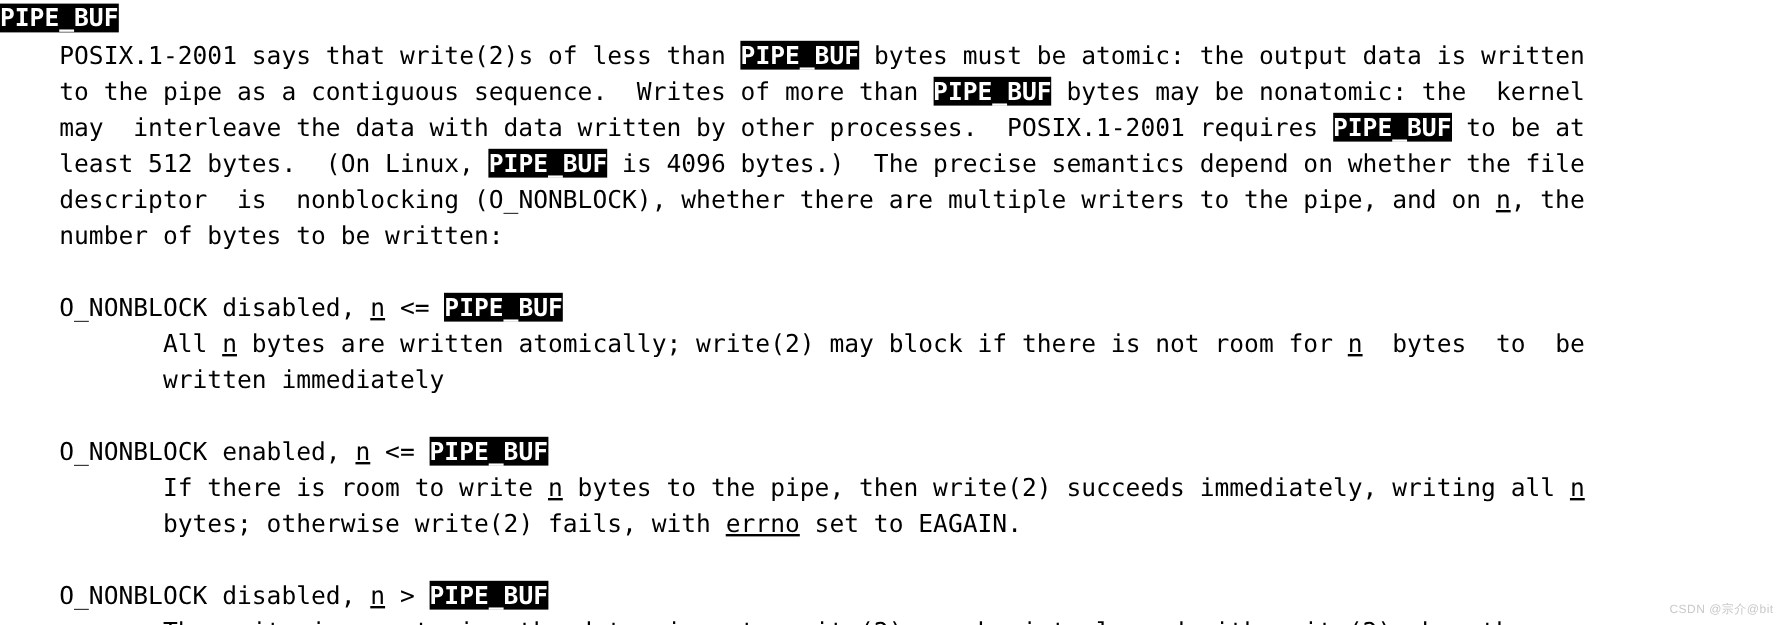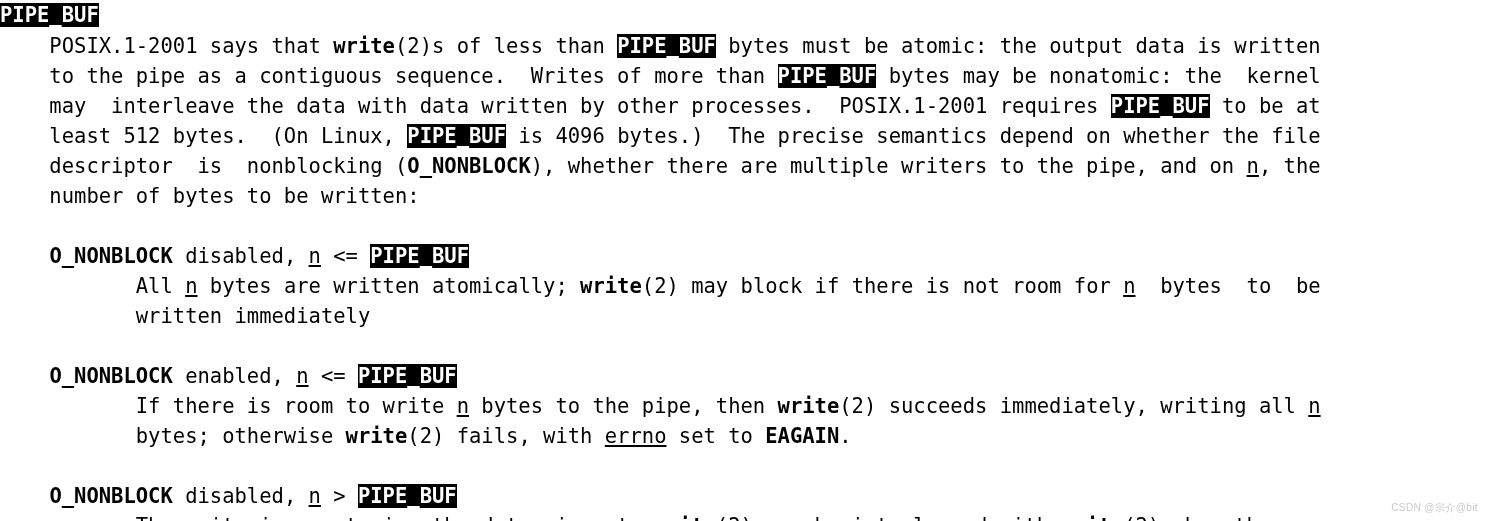--- a/index.html
+++ b/index.html
@@ -34,21 +34,21 @@
   }
   .line {
     white-space: pre;
     height: 30px;
     display: block;
   }
   .line:first-child {
     height: 31px;
   }
   
-  .b   { font-weight: bold; }
+  .b   { font-weight: normal; }
   .u   { text-decoration: underline; text-underline-offset: 2px; }
   .rev { background: #000000; color: #ffffff; font-weight: bold; }
 
   #watermark {
     position: absolute;
     right: 12px;
     bottom: 6px;
     font-family: "Liberation Sans", sans-serif;
     font-size: 10px;
     color: #c9c9c9;

